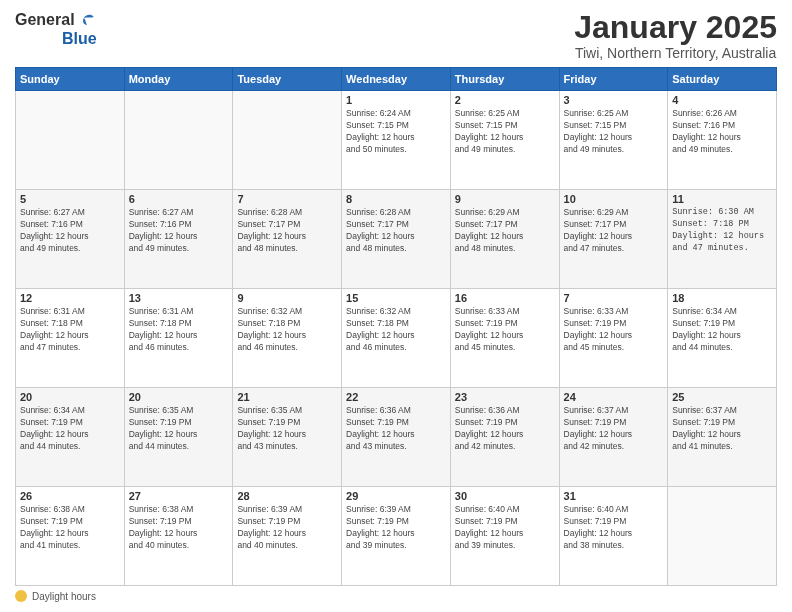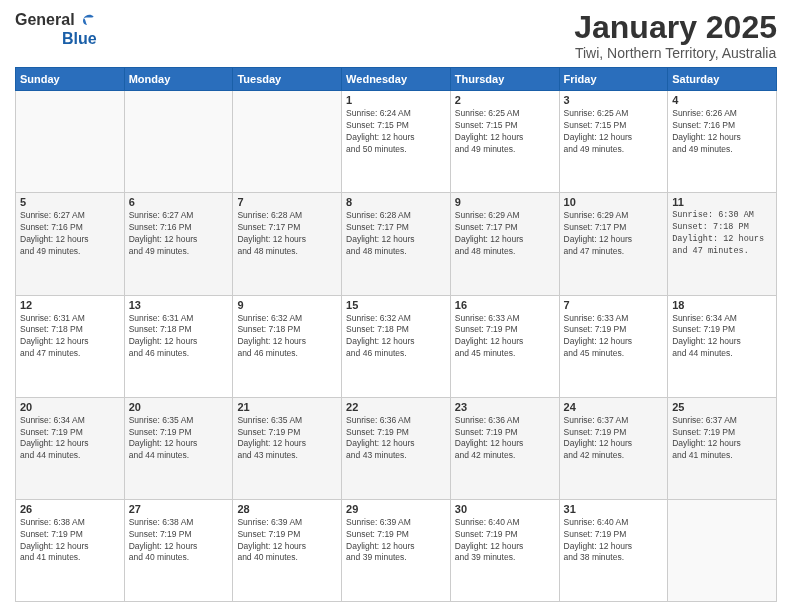--- a/index.html
+++ b/index.html
@@ -376,13 +376,17 @@
             <div class="day-info" style="white-space: pre-line;">Sunrise: 6:40 AM
 Sunset: 7:19 PM
 Daylight: 12 hours
 and 38 minutes.</div>
           </td>
           <td class="empty-cell"></td>
         </tr>
       </tbody>
   </table>
 
+  <div class="footer">
+    <span class="footer-dot"></span>
+    <span>Daylight hours</span>
+  </div>
 </div>
 
 </body></html>

